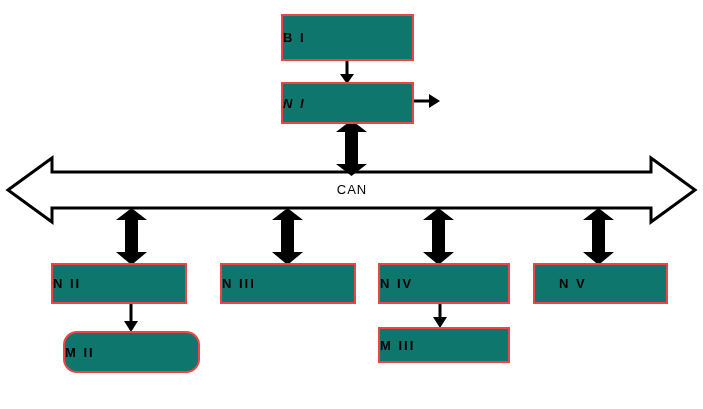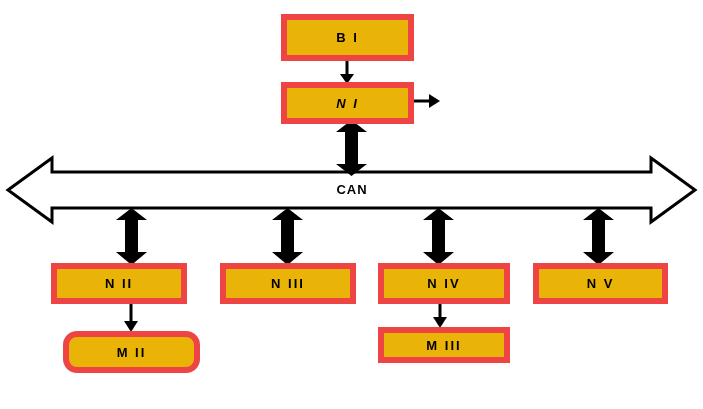--- a/index.html
+++ b/index.html
@@ -13,42 +13,41 @@
   #canvas {
     position: relative;
     width: 703px;
     height: 409px;
     background: #ffffff;
     overflow: hidden;
   }
   .node {
     position: absolute;
     box-sizing: border-box;
-    border: 6px solid #ef4444;
-    background: #eab308;
+    border: 2px solid #ef4444;
+    background: #0f766e;
     display: flex;
     align-items: center;
-    justify-content: center;
   }
   .node-label {
     font-family: "Liberation Sans", sans-serif;
     font-weight: bold;
     font-size: 13px;
     letter-spacing: 2px;
     color: #000000;
     line-height: 1;
     white-space: nowrap;
   }
   .bus {
     position: absolute;
   }
   .bus-label {
     position: absolute;
     font-family: "Liberation Sans", sans-serif;
-    font-weight: bold;
+    font-weight: normal;
     font-size: 13px;
     letter-spacing: 1px;
     color: #000000;
     white-space: nowrap;
     transform: translate(-50%, -50%);
   }
   .conn {
     position: absolute;
   }
 </style>
@@ -137,17 +136,17 @@
   </div>
 
   <div class="node" style="left:378px; top:263px; width:132px; height:41px;">
     <span class="node-label">N IV</span>
   </div>
 
   <div class="node" style="left:378px; top:327px; width:132px; height:36px;">
     <span class="node-label">M III</span>
   </div>
 
-  <div class="node" style="left:533px; top:263px; width:135px; height:41px;">
+  <div class="node" style="left:533px; top:263px; width:135px; height:41px;padding-left:24px;">
     <span class="node-label">N V</span>
   </div>
 
 </div>
 
 </body></html>

